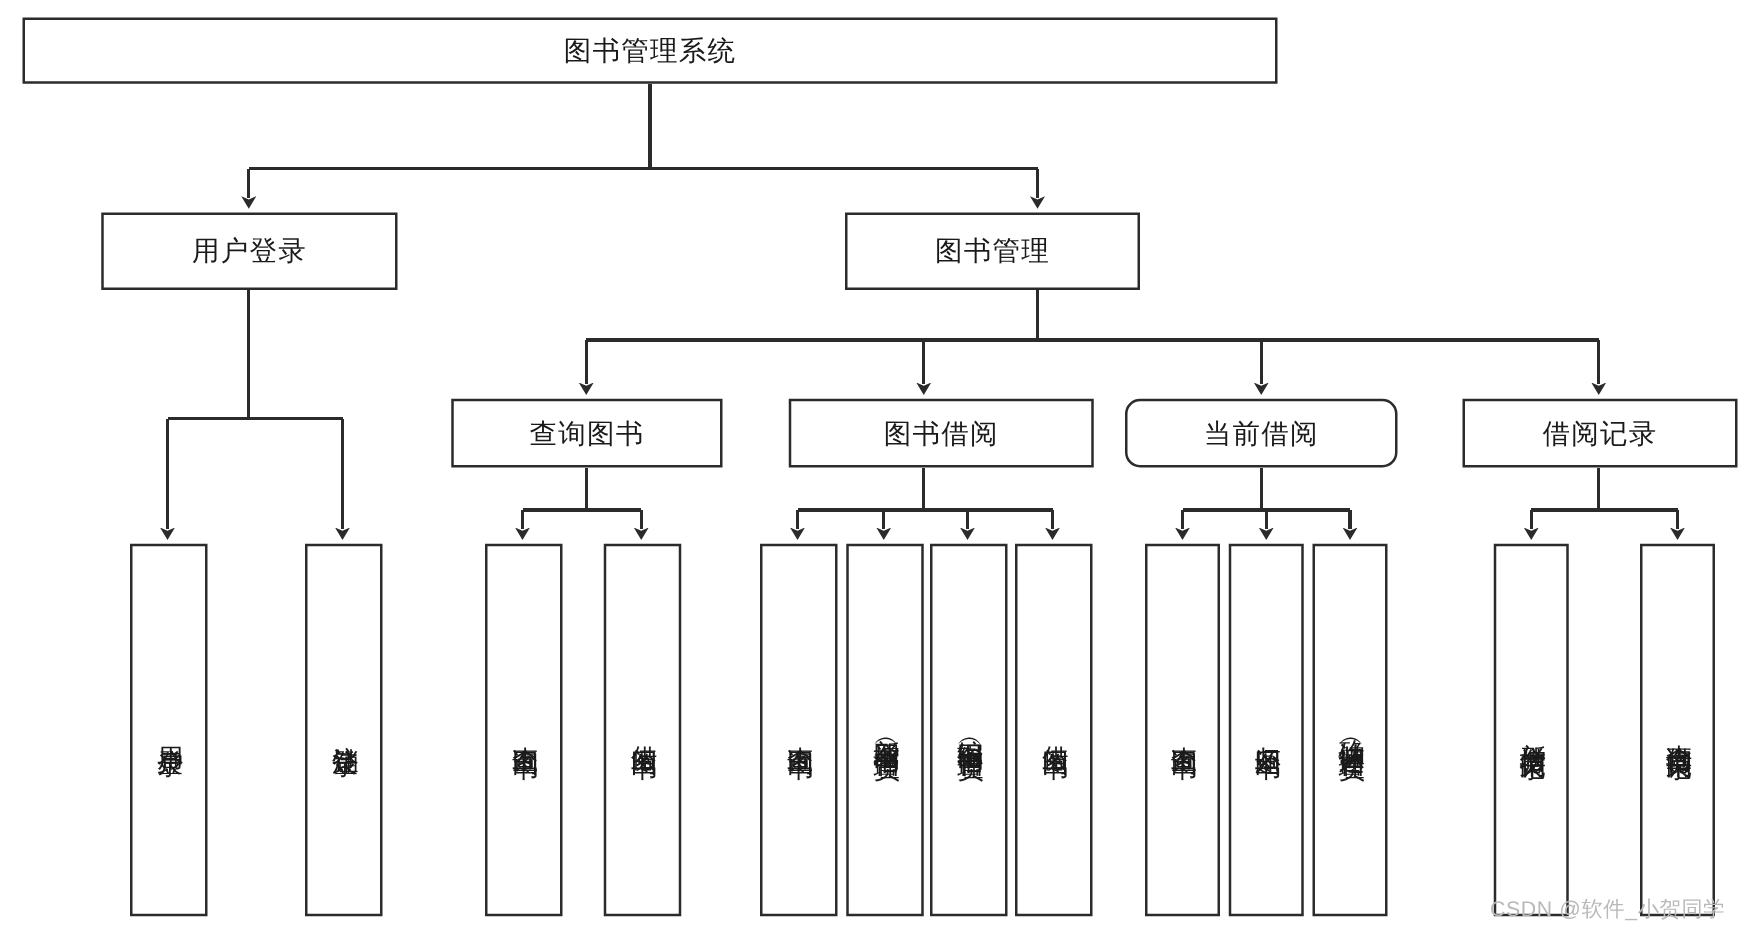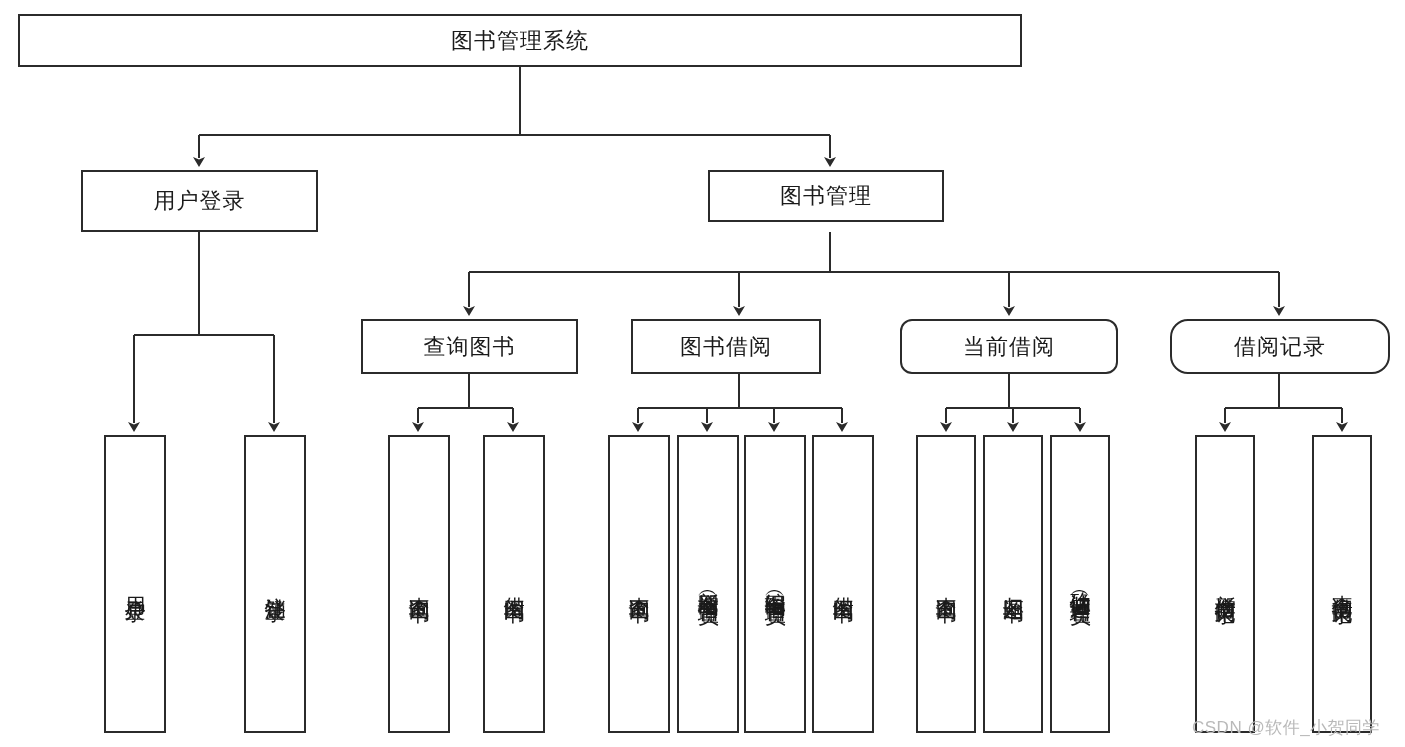--- a/index.html
+++ b/index.html
@@ -124,34 +124,34 @@
     </g>
   </svg>
 
   <div class="node node-root" style="left: 18px; top: 14px; width: 1004px; height: 53px;">
     <span>图书管理系统</span>
   </div>
 
   <div class="node node-h" style="left: 81px; top: 170px; width: 237px; height: 62px;">
     <span>用户登录</span>
   </div>
-  <div class="node node-h" style="left: 708px; top: 170px; width: 236px; height: 52px;">
+  <div class="node node-h" style="left: 676px; top: 170px; width: 236px; height: 62px;">
     <span>图书管理</span>
   </div>
 
   <div class="node node-h" style="left: 361px; top: 319px; width: 217px; height: 55px;">
     <span>查询图书</span>
   </div>
-  <div class="node node-h" style="left: 631px; top: 319px; width: 190px; height: 55px;">
+  <div class="node node-h" style="left: 631px; top: 319px; width: 244px; height: 55px;">
     <span>图书借阅</span>
   </div>
   <div class="node node-h" style="left: 900px; top: 319px; width: 218px; height: 55px; border-radius: 12px;">
     <span>当前借阅</span>
   </div>
-  <div class="node node-h" style="left: 1170px; top: 319px; width: 220px; height: 55px; border-radius: 18px;">
+  <div class="node node-h" style="left: 1170px; top: 319px; width: 220px; height: 55px;">
     <span>借阅记录</span>
   </div>
 
   <div class="node node-v" style="left: 104px; top: 435px; width: 62px; height: 298px;">
     <span class="vtext">用户登录</span>
   </div>
   <div class="node node-v" style="left: 244px; top: 435px; width: 62px; height: 298px;">
     <span class="vtext">注销登录</span>
   </div>
   <div class="node node-v" style="left: 388px; top: 435px; width: 62px; height: 298px;">

